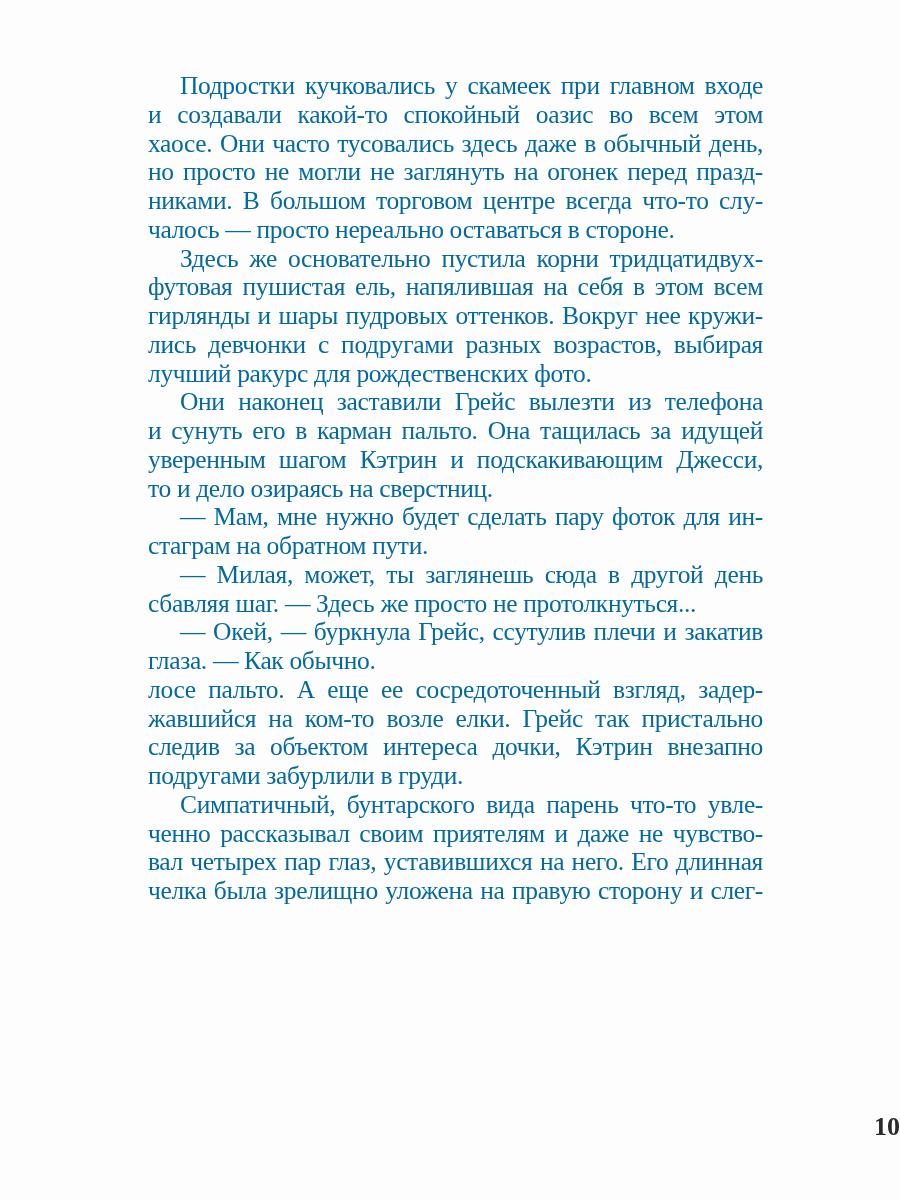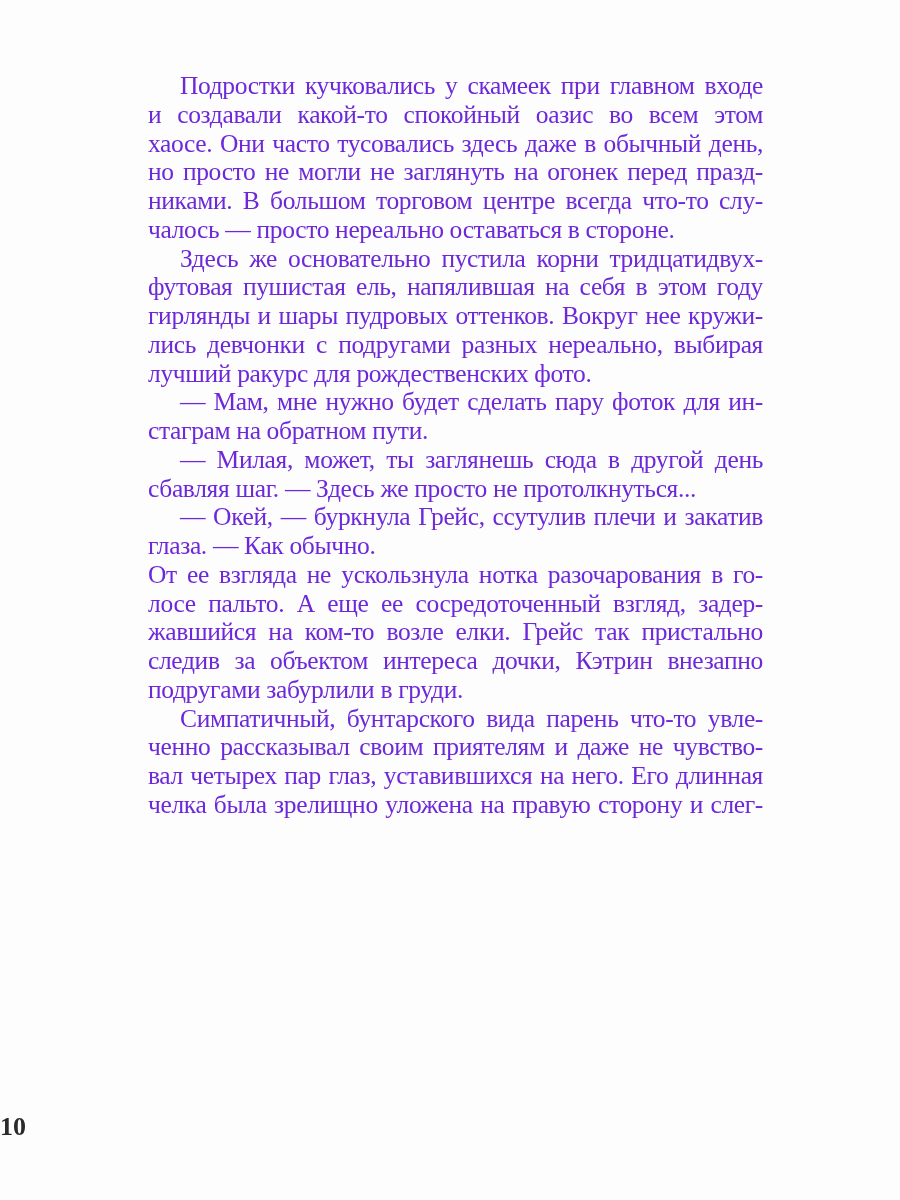--- a/index.html
+++ b/index.html
@@ -3,69 +3,74 @@
 <meta charset="utf-8">
 <style>
   html, body { margin: 0; padding: 0; background: #ffffff; }
   body { width: 900px; height: 1200px; position: relative; overflow: hidden; }
   .page {
     position: absolute; left: 0; top: 0; width: 900px; height: 1200px; background: #fdfdfd;
   }
   .text {
     position: absolute; left: 148px; top: 72px; width: 615px;
     font-family: "Liberation Serif", "DejaVu Serif", serif;
-    font-size: 25.5px; color: #6d28d9;
+    font-size: 25.5px; color: #0369a1;
   }
   .line {
     display: block; height: 28.75px; line-height: 28.75px;
     white-space: nowrap; text-align: justify; text-align-last: justify;
     letter-spacing: -0.35px;
   }
   .line.indent { padding-left: 32px; }
   .line.last { text-align-last: left; }
   .page-number {
-    position: absolute; left: 0; width: 900px; top: 1112px; text-align: left;
+    position: absolute; left: 0; width: 900px; top: 1112px; text-align: right;
     font-family: "Liberation Serif", "DejaVu Serif", serif;
     font-weight: bold; font-size: 26px; color: #2a2a2a;
   }
 </style>
 </head>
 <body>
 
 <div class="page">
   <div class="text" id="text">
       <div>
         <span class="line indent">Подростки кучковались у скамеек при главном входе</span>
         <span class="line">и создавали какой-то спокойный оазис во всем этом</span>
         <span class="line">хаосе. Они часто тусовались здесь даже в обычный день,</span>
         <span class="line">но просто не могли не заглянуть на огонек перед празд-</span>
         <span class="line">никами. В большом торговом центре всегда что-то слу-</span>
         <span class="line last">чалось — просто нереально оставаться в стороне.</span>
       </div>
       <div>
         <span class="line indent">Здесь же основательно пустила корни тридцатидвух-</span>
-        <span class="line">футовая пушистая ель, напялившая на себя в этом году</span>
+        <span class="line">футовая пушистая ель, напялившая на себя в этом всем</span>
         <span class="line">гирлянды и шары пудровых оттенков. Вокруг нее кружи-</span>
-        <span class="line">лись девчонки с подругами разных нереально, выбирая</span>
+        <span class="line">лись девчонки с подругами разных возрастов, выбирая</span>
         <span class="line last">лучший ракурс для рождественских фото.</span>
+      </div>
+      <div>
+        <span class="line indent">Они наконец заставили Грейс вылезти из телефона</span>
+        <span class="line">и сунуть его в карман пальто. Она тащилась за идущей</span>
+        <span class="line">уверенным шагом Кэтрин и подскакивающим Джесси,</span>
+        <span class="line last">то и дело озираясь на сверстниц.</span>
       </div>
       <div>
         <span class="line indent">— Мам, мне нужно будет сделать пару фоток для ин-</span>
         <span class="line last">стаграм на обратном пути.</span>
       </div>
       <div>
         <span class="line indent">— Милая, может, ты заглянешь сюда в другой день</span>
         <span class="line last">сбавляя шаг. — Здесь же просто не протолкнуться...</span>
       </div>
       <div>
         <span class="line indent">— Окей, — буркнула Грейс, ссутулив плечи и закатив</span>
         <span class="line last">глаза. — Как обычно.</span>
       </div>
       <div>
-        <span class="line">От ее взгляда не ускользнула нотка разочарования в го-</span>
         <span class="line">лосе пальто. А еще ее сосредоточенный взгляд, задер-</span>
         <span class="line">жавшийся на ком-то возле елки. Грейс так пристально</span>
         <span class="line">следив за объектом интереса дочки, Кэтрин внезапно</span>
         <span class="line last">подругами забурлили в груди.</span>
       </div>
       <div>
         <span class="line indent">Симпатичный, бунтарского вида парень что-то увле-</span>
         <span class="line">ченно рассказывал своим приятелям и даже не чувство-</span>
         <span class="line">вал четырех пар глаз, уставившихся на него. Его длинная</span>
         <span class="line">челка была зрелищно уложена на правую сторону и слег-</span>

